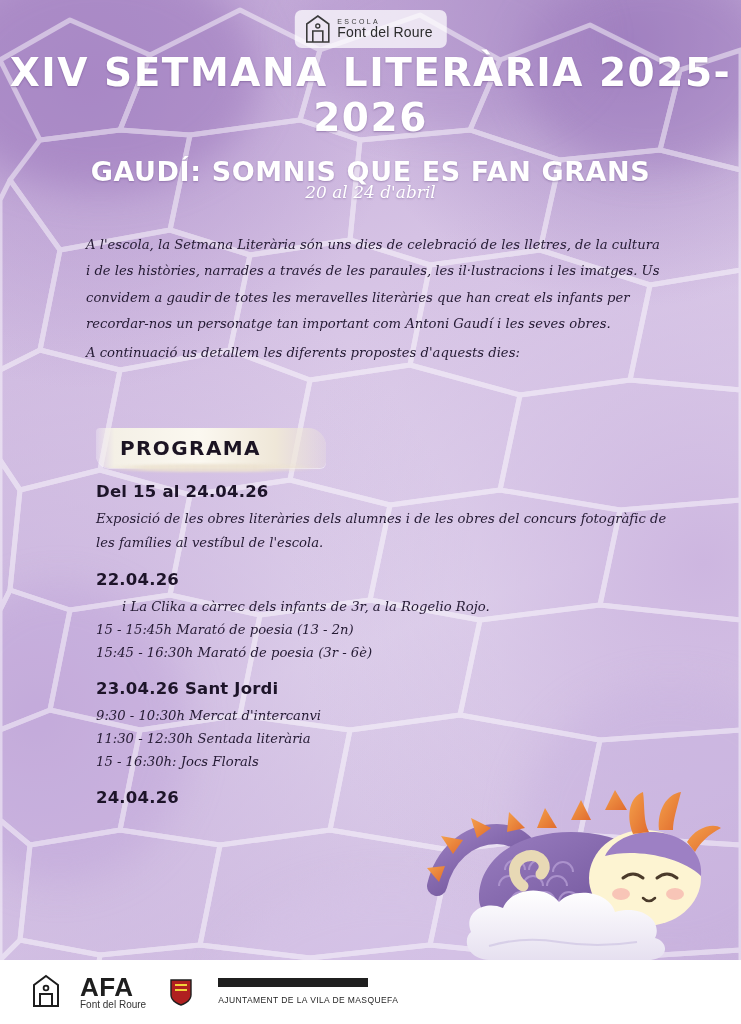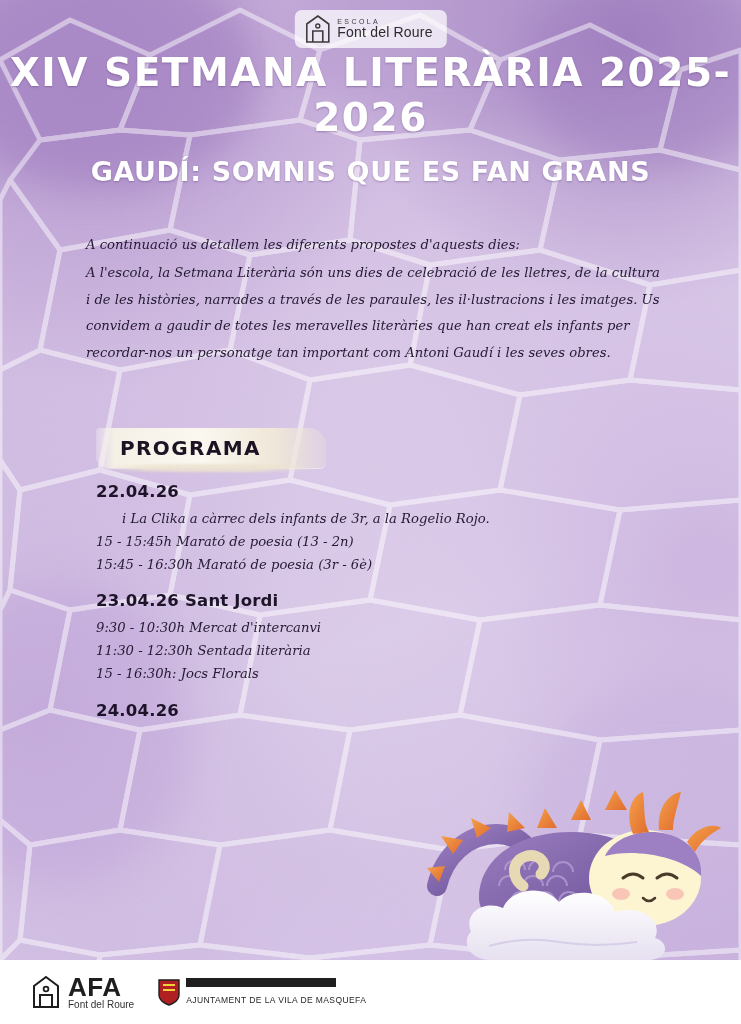--- a/index.html
+++ b/index.html
@@ -218,41 +218,41 @@
     bottom: 0;
     height: 64px;
     background: #ffffff;
     display: flex;
     align-items: center;
     gap: 22px;
     padding-left: 32px;
   }
   .afa-logo {
     display: flex;
-    align-items: center;
-    gap: 8px;
+    align-items: flex-start;
+    gap: 20px;
   }
   .afa-logo .mark { width: 28px; height: 34px; flex: 0 0 auto; }
   .afa-logo .txt { line-height: 1.0; }
   .afa-logo .txt .big {
     font-family: "Liberation Sans", sans-serif;
     font-weight: bold;
     font-size: 26px;
     letter-spacing: 0.5px;
     color: #1e1e1e;
   }
   .afa-logo .txt .small {
     font-family: "Liberation Sans", sans-serif;
     font-size: 10px;
     color: #333333;
   }
   .ajuntament {
     display: flex;
     align-items: center;
-    gap: 4px;
+    gap: 24px;
   }
   .ajuntament .shield { width: 26px; height: 30px; flex: 0 0 auto; }
   .ajuntament .lines { line-height: 1.05; }
   .ajuntament .bar {
     display: block;
     width: 150px;
     height: 9px;
     background: #1f1f1f;
     margin-bottom: 3px;
   }
@@ -328,33 +328,38 @@
       <circle cx="13" cy="12" r="2" fill="none" stroke="#3b3b3b" stroke-width="1.4"></circle>
     </svg>
     <div class="txt">
       <div class="small">ESCOLA</div>
       <div class="big">Font del Roure</div>
     </div>
   </div>
 
   <div class="title-main">XIV SETMANA LITERÀRIA 2025-2026</div>
   <div class="title-sub">GAUDÍ: SOMNIS QUE ES FAN GRANS</div>
+  <div class="title-dates">20 al 24 d'abril</div>
 
   <div class="intro">
+    <p>A l'escola, la Setmana Literària són uns dies de celebració de les lletres, de la cultura i de les històries, narrades a través de les paraules, les il·lustracions i les imatges. Us convidem a gaudir de totes les meravelles literàries que han creat els infants per recordar-nos un personatge tan important com Antoni Gaudí i les seves obres.</p>
     <p>A continuació us detallem les diferents propostes d'aquests dies:</p>
-    <p>A l'escola, la Setmana Literària són uns dies de celebració de les lletres, de la cultura i de les històries, narrades a través de les paraules, les il·lustracions i les imatges. Us convidem a gaudir de totes les meravelles literàries que han creat els infants per recordar-nos un personatge tan important com Antoni Gaudí i les seves obres.</p>
   </div>
 
   <div class="programa-wrap">
     <div class="programa-brush"></div>
     <div class="programa-label">PROGRAMA</div>
   </div>
 
   <div class="program">
 
+    <div class="sec">
+      <div class="sec-date">Del 15 al 24.04.26</div>
+      <div class="sec-body">Exposició de les obres literàries dels alumnes i de les obres del concurs fotogràfic de les famílies al vestíbul de l'escola.</div>
+    </div>
 
     <div class="sec">
       <div class="sec-date">22.04.26</div>
       <div class="sec-line indent">i La Clika a càrrec dels infants de 3r, a la Rogelio Rojo.</div>
       <div class="sec-line">15 - 15:45h Marató de poesia (13 - 2n)</div>
       <div class="sec-line">15:45 - 16:30h Marató de poesia (3r - 6è)</div>
     </div>
 
     <div class="sec">
       <div class="sec-date">23.04.26 Sant Jordi</div>

